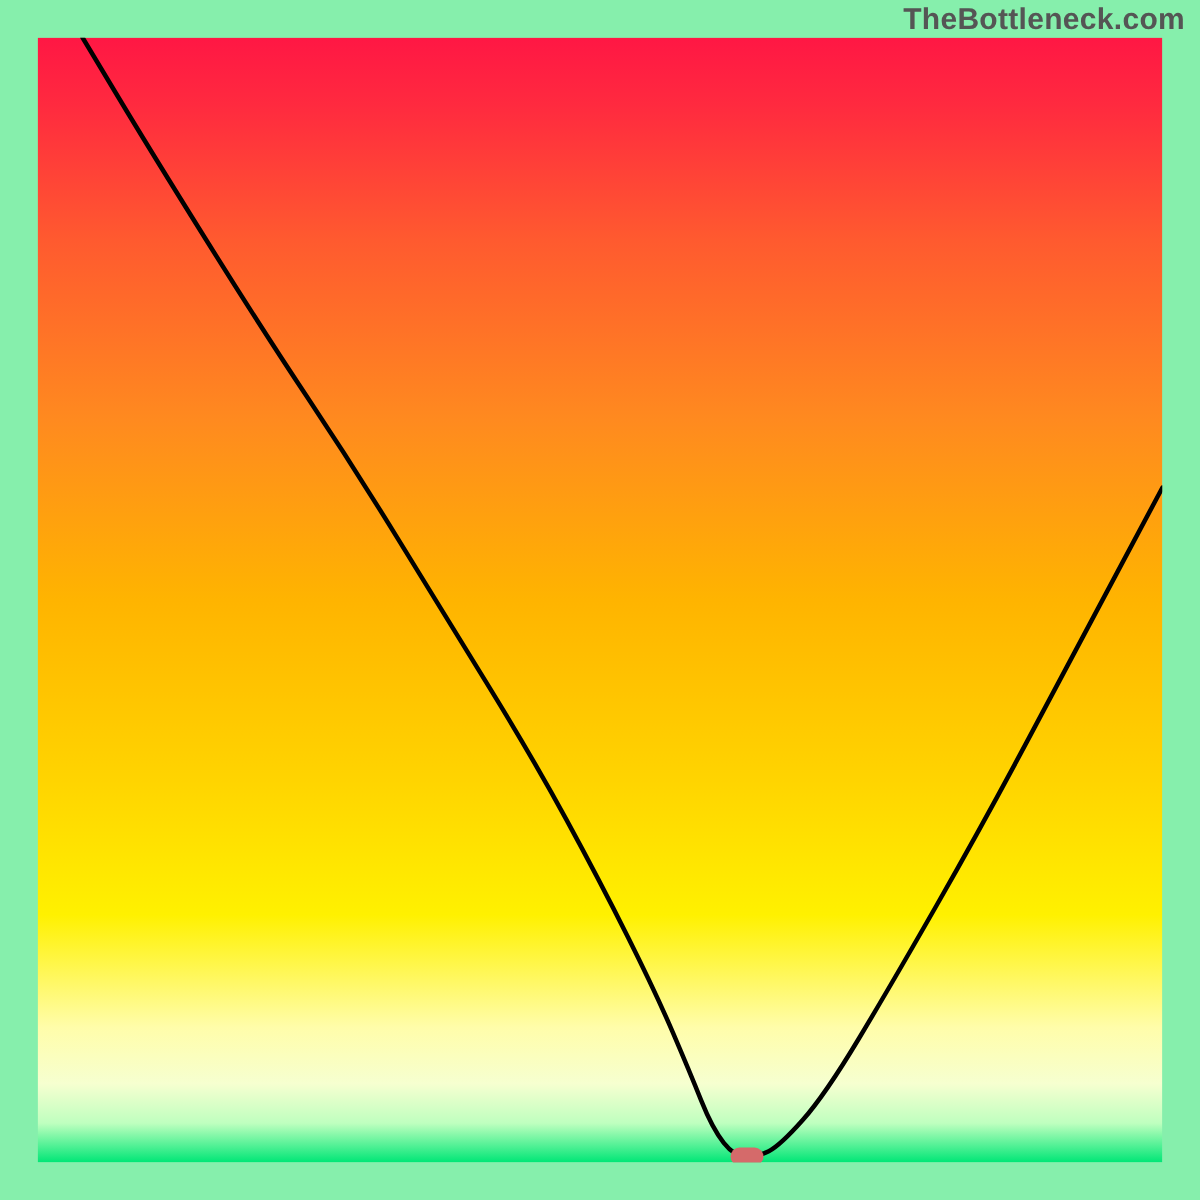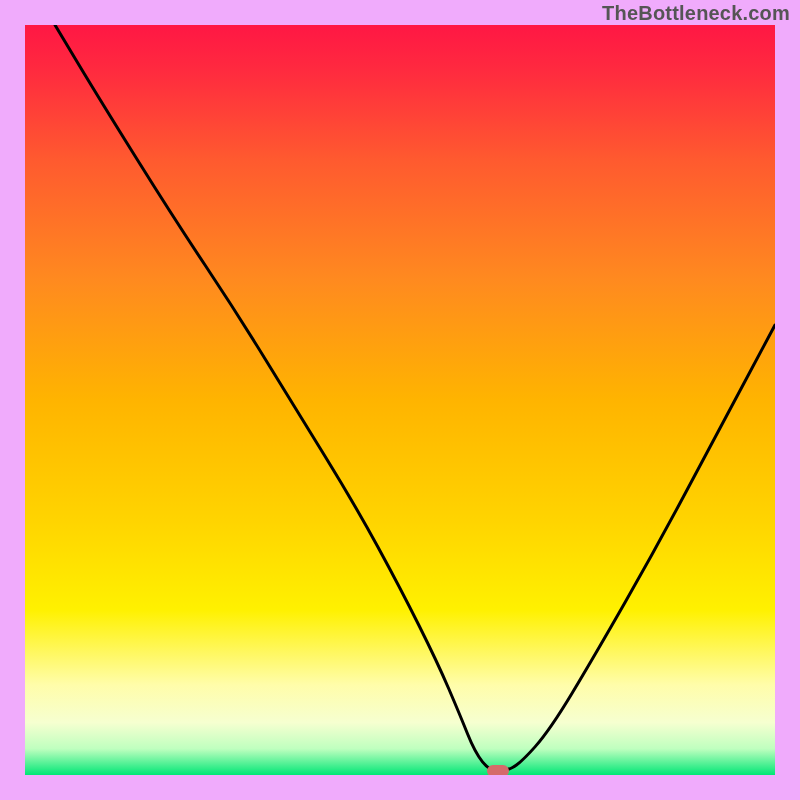--- a/index.html
+++ b/index.html
@@ -8,21 +8,21 @@
     width: 800px;
     height: 800px;
     background: #000;
     font-family: Arial, Helvetica, sans-serif;
     overflow: hidden;
   }
   .frame {
     position: relative;
     width: 800px;
     height: 800px;
-    background: #f0abfc;
+    background: #86efac;
   }
   .watermark {
     position: absolute;
     top: 2px;
     right: 10px;
     color: #555;
     font-size: 20px;
     font-weight: 600;
     z-index: 50;
     letter-spacing: 0.2px;

